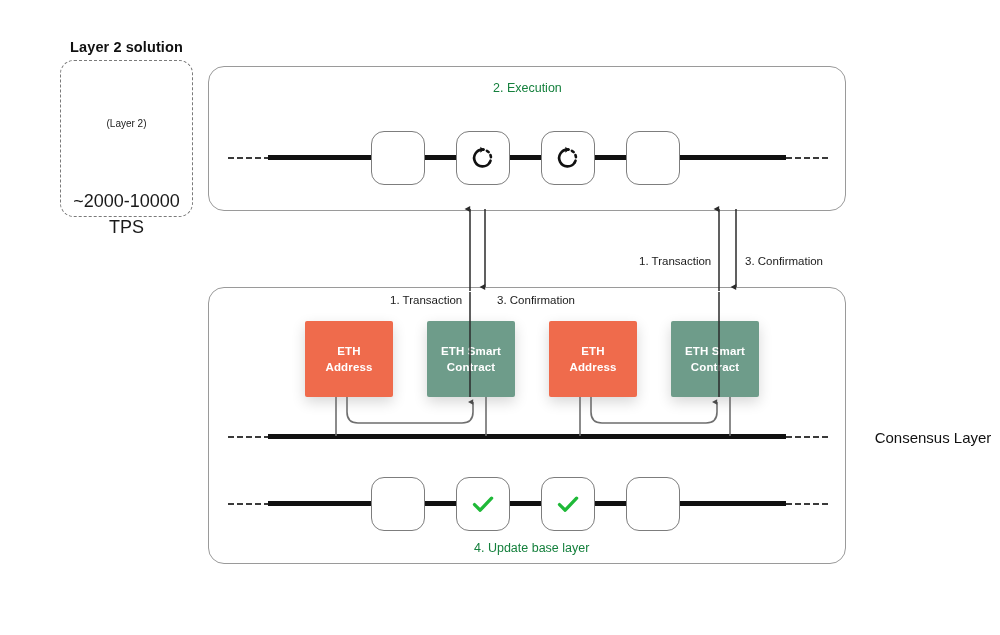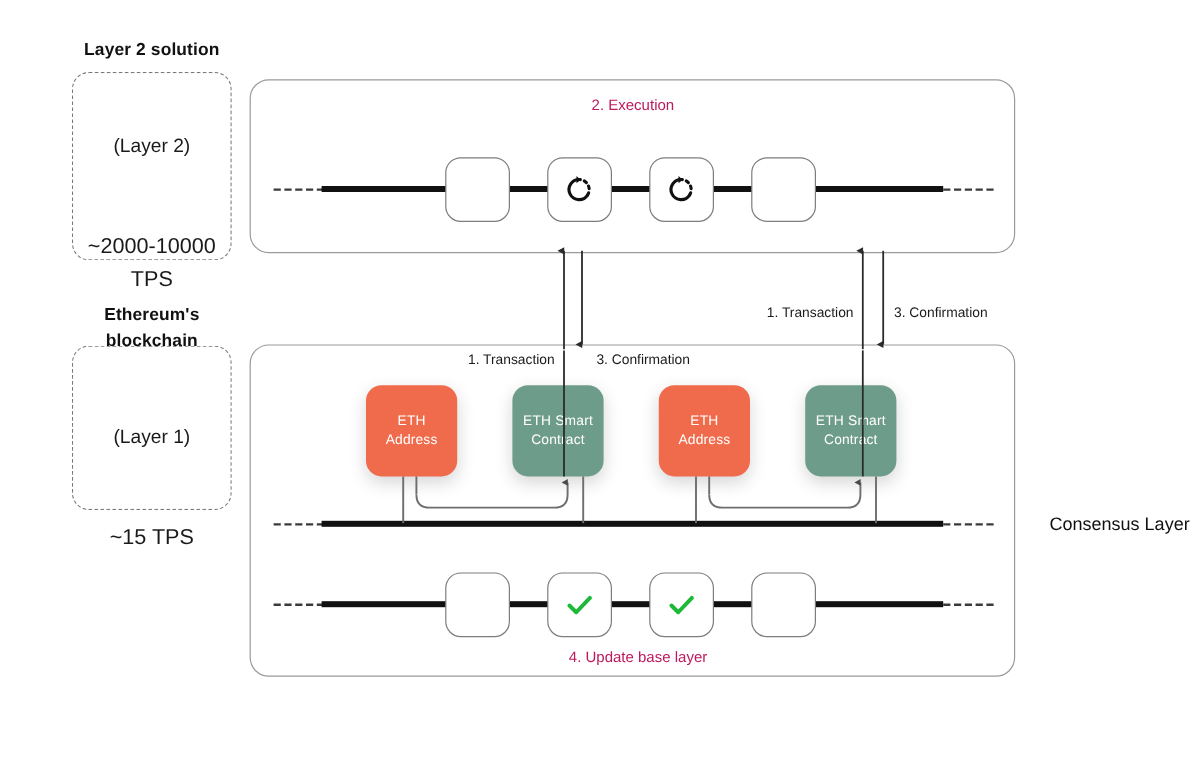--- a/index.html
+++ b/index.html
@@ -36,21 +36,21 @@
     gap: 40px;
   }
   .legend-title {
     font-size: 14.5px;
     font-weight: 700;
     line-height: 1.45;
     color: #111111;
     letter-spacing: 0.1px;
   }
   .legend-sub {
-    font-size: 16px;
+    font-size: 10px;
     font-weight: 400;
     line-height: 1.5;
     color: #1a1a1a;
     margin-top: 18px;
   }
   .legend-val {
     font-size: 18px;
     font-weight: 400;
     line-height: 1.45;
     color: #1a1a1a;
@@ -73,21 +73,21 @@
     line-height: 1.45;
     text-align: center;
     color: #111111;
     font-weight: 400;
   }
 
   
   .panel-caption {
     position: absolute;
     font-size: 12.5px;
-    color: #be185d;
+    color: #15803d;
     white-space: nowrap;
     font-weight: 400;
   }
 
   
   .rail-solid {
     position: absolute;
     height: 5px;
     background: #111111;
   }
@@ -108,31 +108,31 @@
     box-sizing: border-box;
     display: flex;
     align-items: center;
     justify-content: center;
   }
   .block svg { display: block; }
 
   
   .eth-card {
     position: absolute;
-    width: 76px;
+    width: 88px;
     height: 76px;
-    border-radius: 13px;
+    border-radius: 2px;
     box-sizing: border-box;
     display: flex;
     flex-direction: column;
     align-items: center;
     justify-content: center;
     color: #ffffff;
     font-size: 11.5px;
-    font-weight: 400;
+    font-weight: 700;
     line-height: 1.42;
     text-align: center;
     letter-spacing: 0.15px;
     box-shadow: 0 5px 14px rgba(0,0,0,0.16);
   }
 
   
   .overlay {
     position: absolute;
     left: 0;
@@ -156,25 +156,20 @@
 <body>
 
 <div id="canvas">
 
   <div class="legend-box" style="left:60px; top:60px; width:133px; height:157px;">
     <div class="legend-title">Layer 2 solution</div>
     <div class="legend-sub">(Layer 2)</div>
     <div class="legend-val">~2000-10000 TPS</div>
   </div>
 
-  <div class="legend-box" style="left:60px; top:288px; width:133px; height:137px;">
-    <div class="legend-title">Ethereum's blockchain</div>
-    <div class="legend-sub">(Layer 1)</div>
-    <div class="legend-val">~15 TPS</div>
-  </div>
 
   <div class="layer-panel" style="left:208px; top:66px; width:638px; height:145px;"></div>
 
   <div class="panel-caption" style="left:493px; top:81px;">2. Execution</div>
 
   <div class="rail-dash" style="left:228px; top:157px; width:42px;"></div>
   <div class="rail-solid" style="left:268px; top:155px; width:518px;"></div>
   <div class="rail-dash" style="left:786px; top:157px; width:42px;"></div>
 
   <div class="block" style="left:371px; top:131px;"></div>

